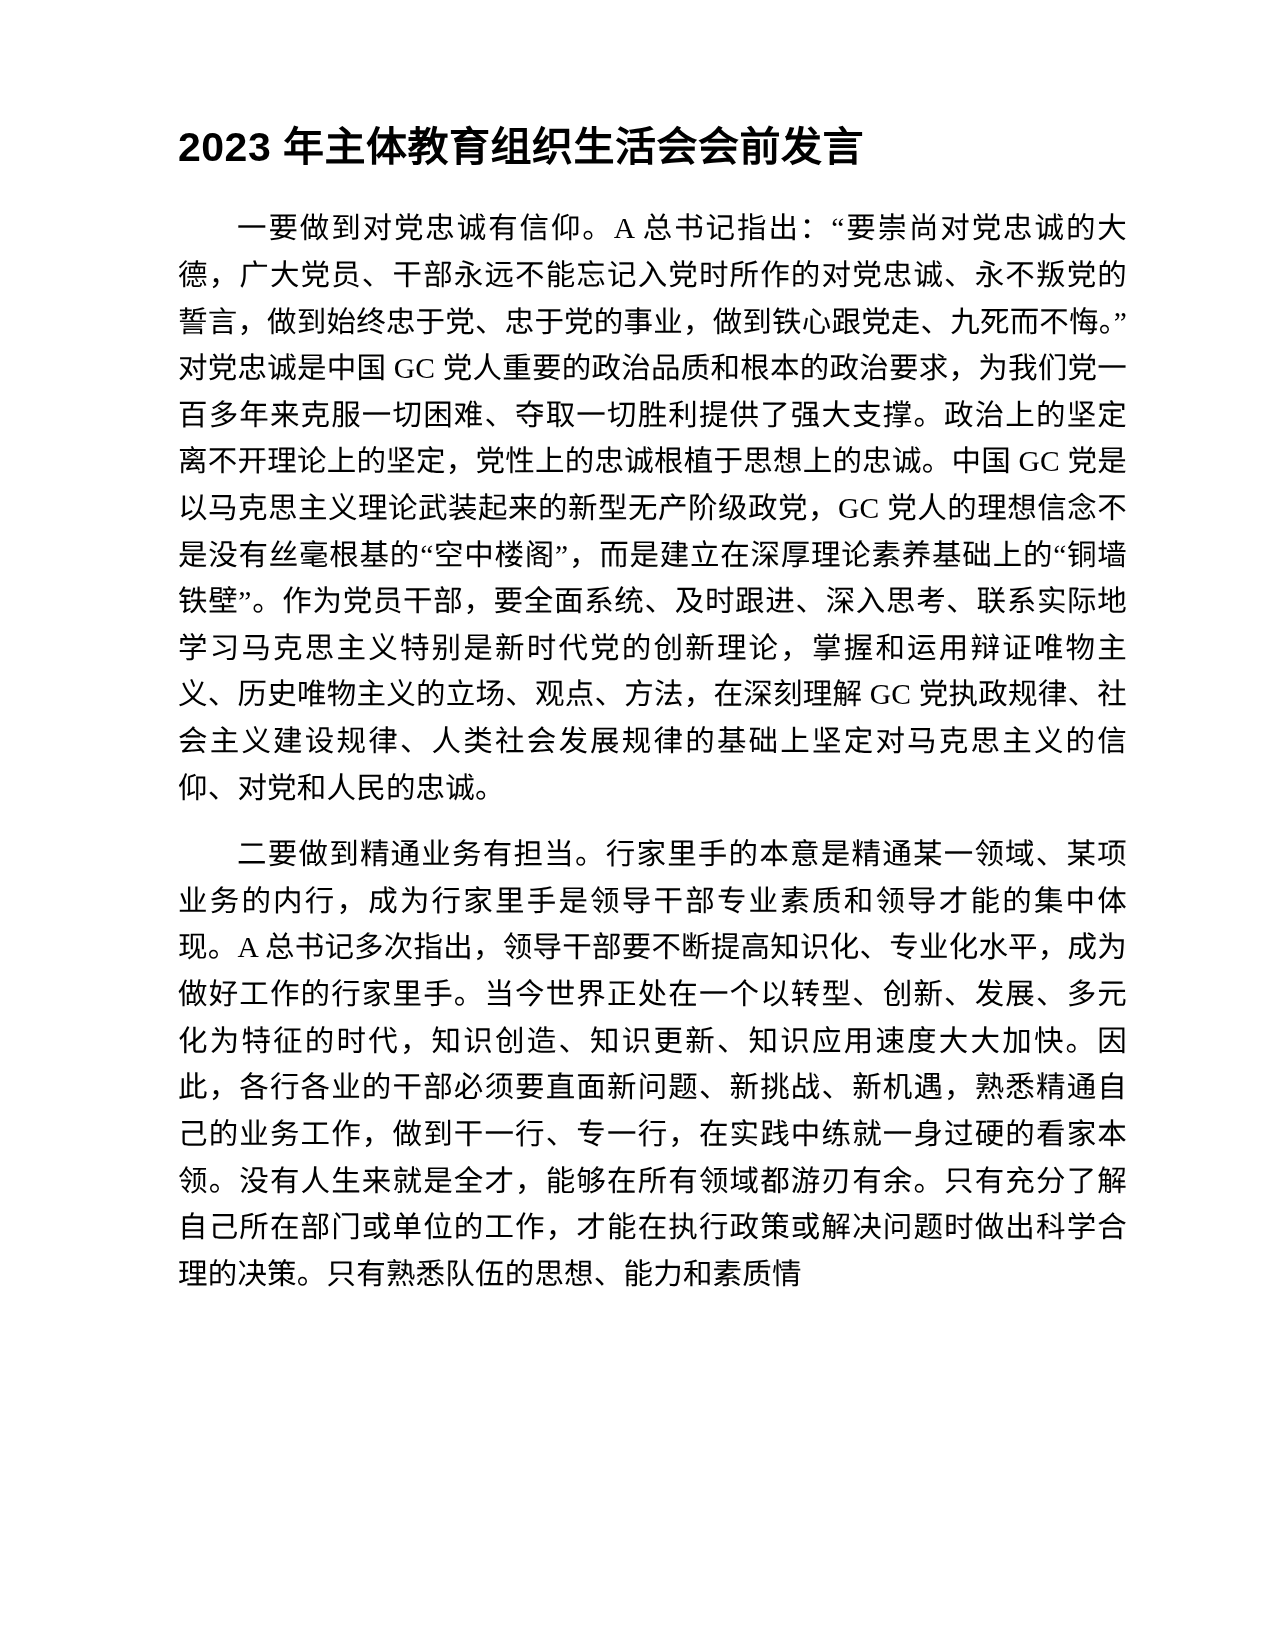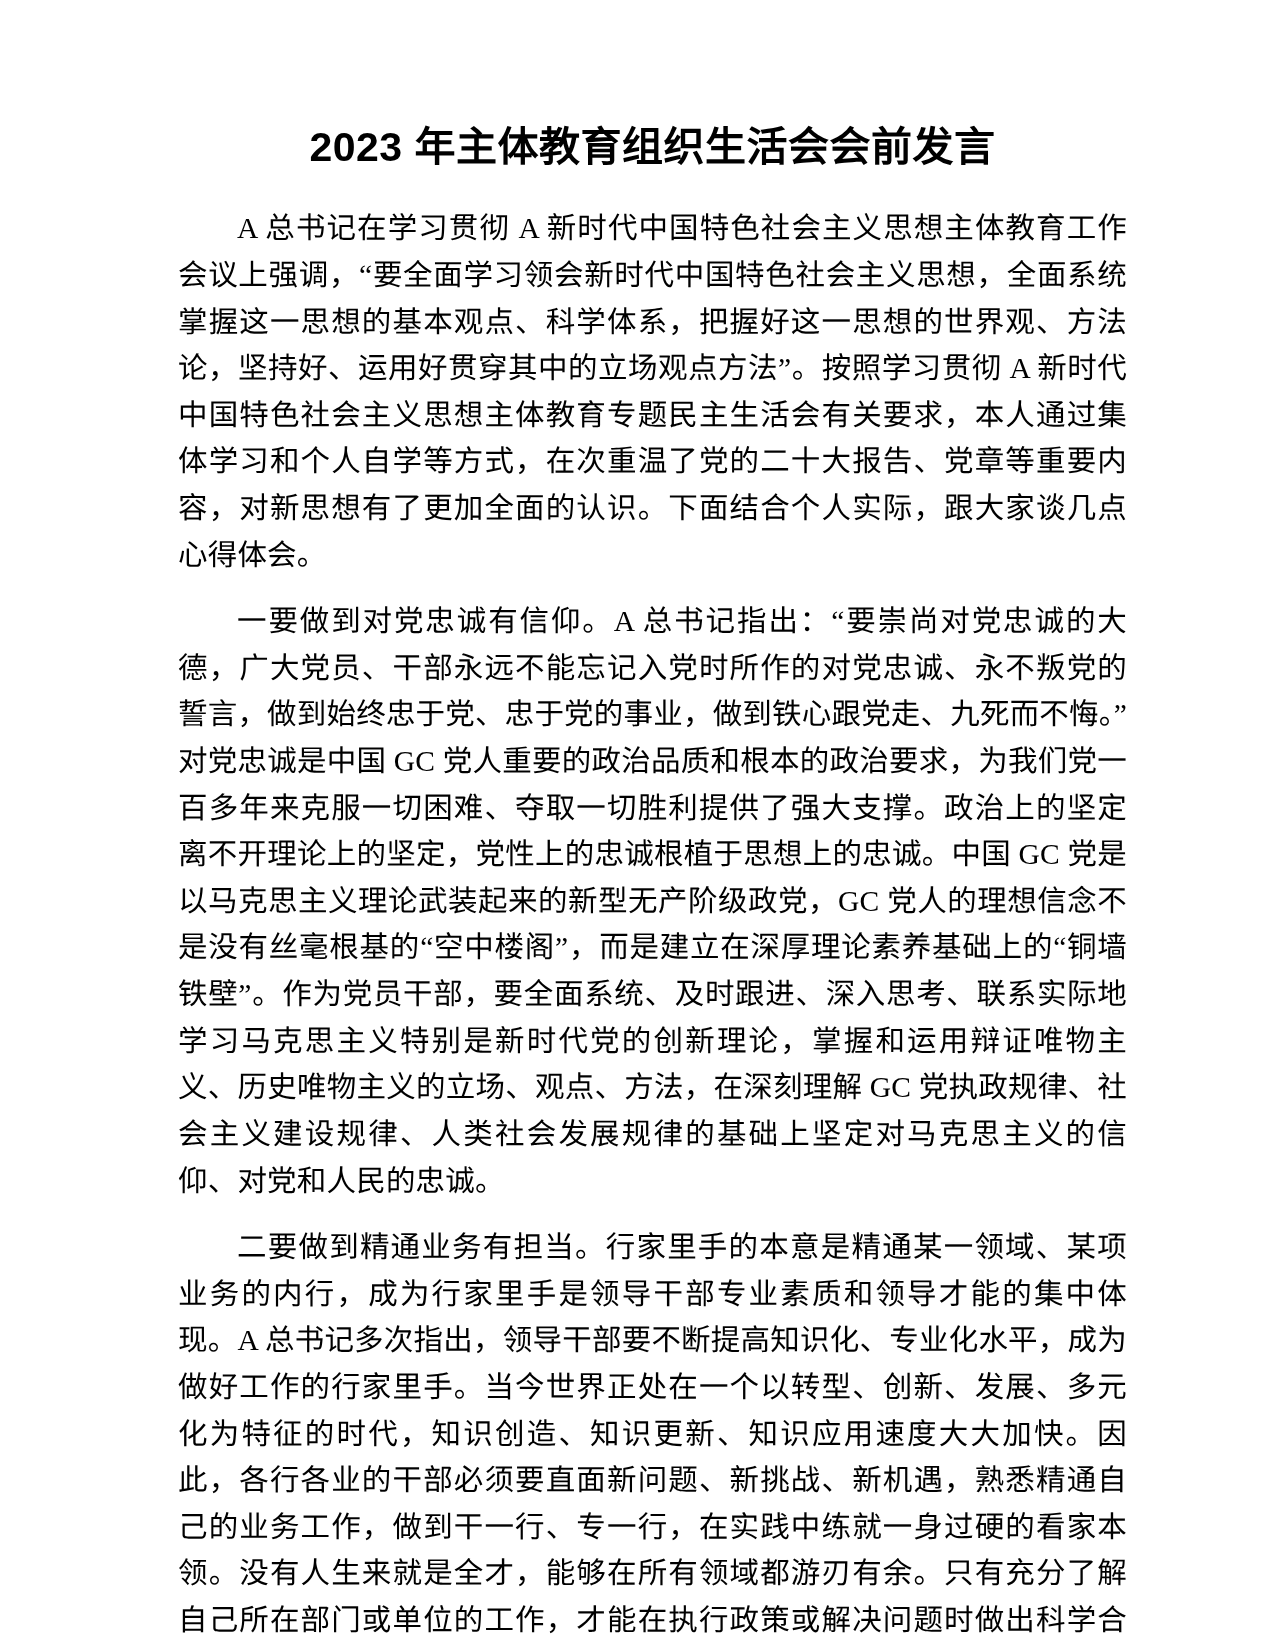--- a/index.html
+++ b/index.html
@@ -20,21 +20,21 @@
     color: #000000;
     overflow: hidden;
   }
   .doc-title {
     font-family: "Liberation Sans", "DejaVu Sans", sans-serif;
     font-size: 41px;
     font-weight: bold;
     line-height: 1.35;
     letter-spacing: 0.5px;
     margin: 0 0 30px 0;
-    text-align: center;
+    text-align: left;
   }
   .doc-body {
     font-size: 29.5px;
     line-height: 1.58;
     text-align: justify;
     text-justify: inter-ideograph;
     letter-spacing: 0.2px;
   }
   .para {
     margin: 0 0 20px 0;
@@ -46,18 +46,17 @@
   }
 </style>
 </head>
 <body>
 
 <div class="page">
 
   <h1 class="doc-title">2023 年主体教育组织生活会会前发言</h1>
 
   <div class="doc-body">
-    <p class="para">A 总书记在学习贯彻 A 新时代中国特色社会主义思想主体教育工作会议上强调，“要全面学习领会新时代中国特色社会主义思想，全面系统掌握这一思想的基本观点、科学体系，把握好这一思想的世界观、方法论，坚持好、运用好贯穿其中的立场观点方法”。按照学习贯彻 A 新时代中国特色社会主义思想主体教育专题民主生活会有关要求，本人通过集体学习和个人自学等方式，在次重温了党的二十大报告、党章等重要内容，对新思想有了更加全面的认识。下面结合个人实际，跟大家谈几点心得体会。</p>
     <p class="para">一要做到对党忠诚有信仰。A 总书记指出：“要崇尚对党忠诚的大德，广大党员、干部永远不能忘记入党时所作的对党忠诚、永不叛党的誓言，做到始终忠于党、忠于党的事业，做到铁心跟党走、九死而不悔。”对党忠诚是中国 GC 党人重要的政治品质和根本的政治要求，为我们党一百多年来克服一切困难、夺取一切胜利提供了强大支撑。政治上的坚定离不开理论上的坚定，党性上的忠诚根植于思想上的忠诚。中国 GC 党是以马克思主义理论武装起来的新型无产阶级政党，GC 党人的理想信念不是没有丝毫根基的“空中楼阁”，而是建立在深厚理论素养基础上的“铜墙铁壁”。作为党员干部，要全面系统、及时跟进、深入思考、联系实际地学习马克思主义特别是新时代党的创新理论，掌握和运用辩证唯物主义、历史唯物主义的立场、观点、方法，在深刻理解 GC 党执政规律、社会主义建设规律、人类社会发展规律的基础上坚定对马克思主义的信仰、对党和人民的忠诚。</p>
     <p class="para">二要做到精通业务有担当。行家里手的本意是精通某一领域、某项业务的内行，成为行家里手是领导干部专业素质和领导才能的集中体现。A 总书记多次指出，领导干部要不断提高知识化、专业化水平，成为做好工作的行家里手。当今世界正处在一个以转型、创新、发展、多元化为特征的时代，知识创造、知识更新、知识应用速度大大加快。因此，各行各业的干部必须要直面新问题、新挑战、新机遇，熟悉精通自己的业务工作，做到干一行、专一行，在实践中练就一身过硬的看家本领。没有人生来就是全才，能够在所有领域都游刃有余。只有充分了解自己所在部门或单位的工作，才能在执行政策或解决问题时做出科学合理的决策。只有熟悉队伍的思想、能力和素质情</p>
   </div>
 
 </div>
 
 </body></html>

